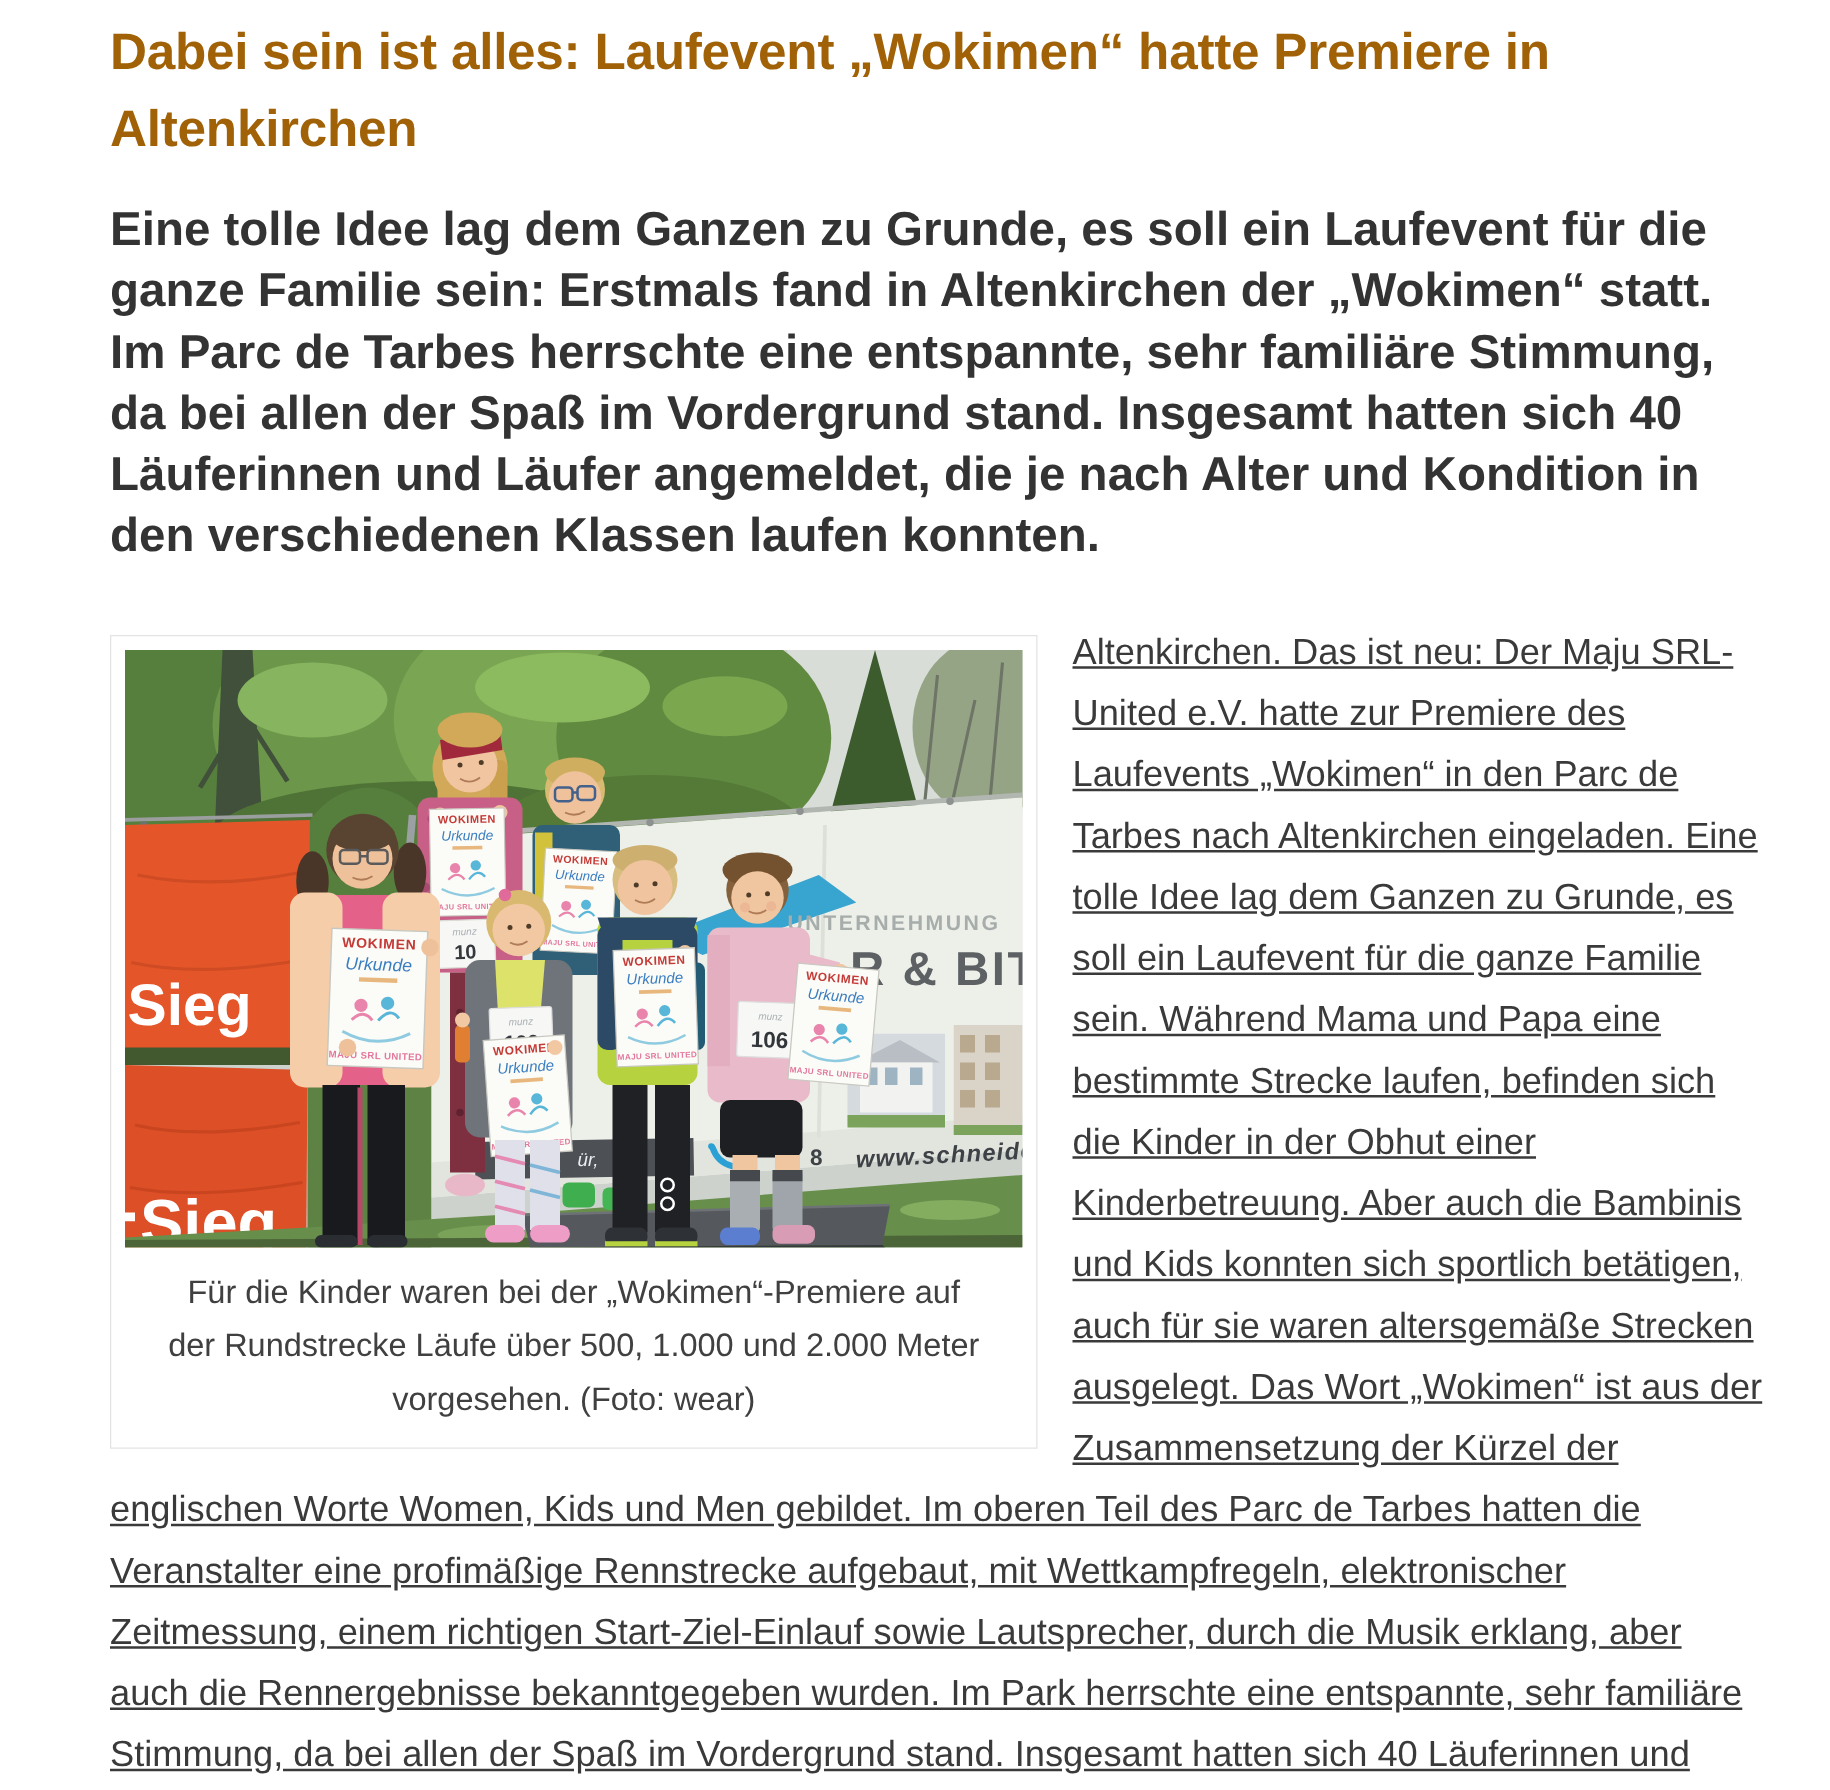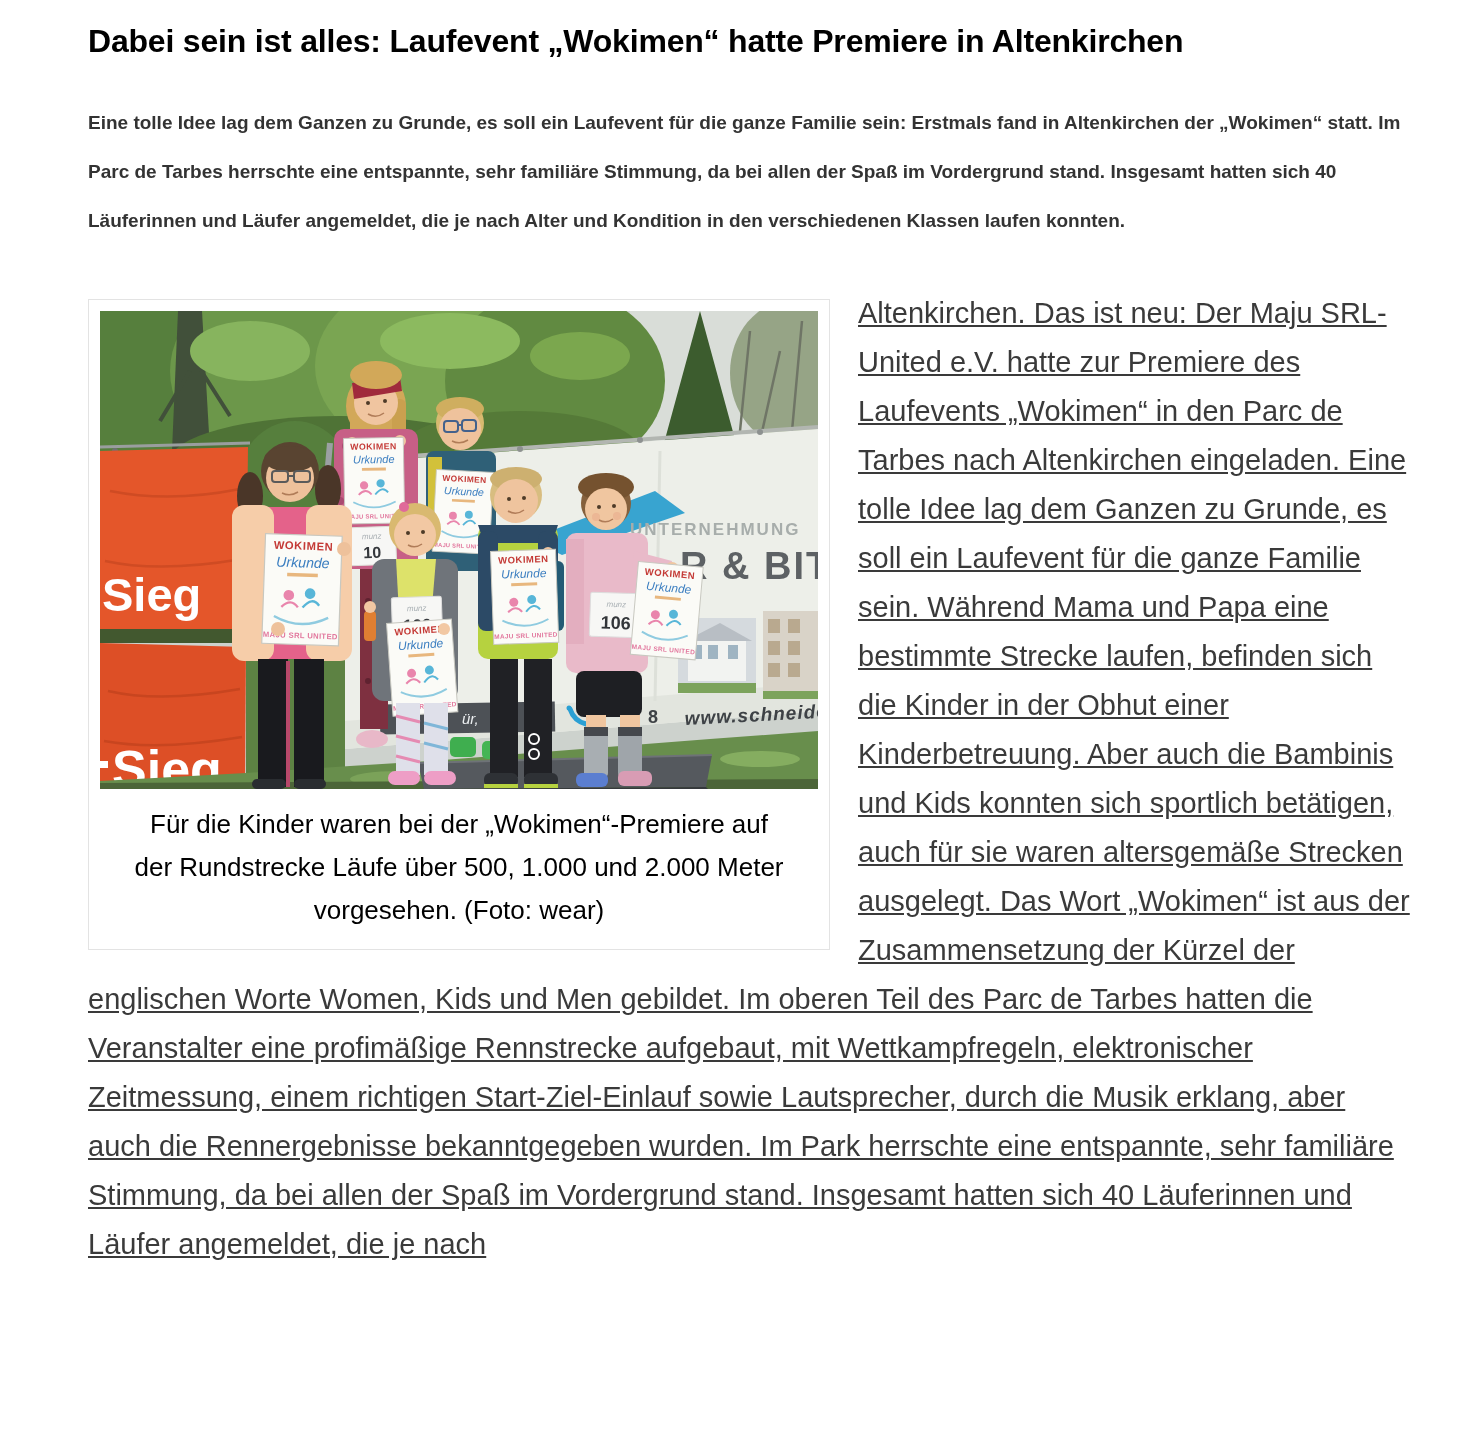--- a/index.html
+++ b/index.html
@@ -5,29 +5,29 @@
   html, body { margin: 0; padding: 0; background: #ffffff; }
   body {
     width: 1464px;
     font-family: "Liberation Sans", "DejaVu Sans", sans-serif;
     color: #3a3a3a;
   }
   .page { padding: 10px 54px 40px 88px; }
 
   h1.article-title {
     margin: 0 0 26px 0;
-    font-size: 32px;
+    font-size: 41px;
     line-height: 62px;
     font-weight: 700;
-    color: #000000;
+    color: #a16207;
     letter-spacing: -0.2px;
   }
   p.article-lead {
     margin: 0 0 44px 0;
-    font-size: 19px;
+    font-size: 38px;
     line-height: 49px;
     font-weight: 700;
     color: #333333;
   }
   .article-body { font-size: 29px; line-height: 49px; color: #3a3a3a; }
   .article-body p { margin: 0; text-decoration: underline; }
 
   figure.photo-figure {
     float: left;
     width: 718px;
@@ -35,21 +35,21 @@
     padding: 11px;
     border: 1px solid #e3e3e3;
     background: #ffffff;
   }
   figure.photo-figure svg.photo { display: block; width: 718px; height: 478px; }
   figcaption.photo-caption {
     padding: 14px 30px 6px 30px;
     text-align: center;
     font-size: 26px;
     line-height: 43px;
-    color: #000000;
+    color: #404040;
     font-weight: 400;
   }
   svg.photo text { font-family: "Liberation Sans", "DejaVu Sans", sans-serif; }
 </style>
 </head>
 <body>
 
 <div class="page">
 
   <h1 class="article-title">Dabei sein ist alles: Laufevent „Wokimen“ hatte Premiere in Altenkirchen</h1>

